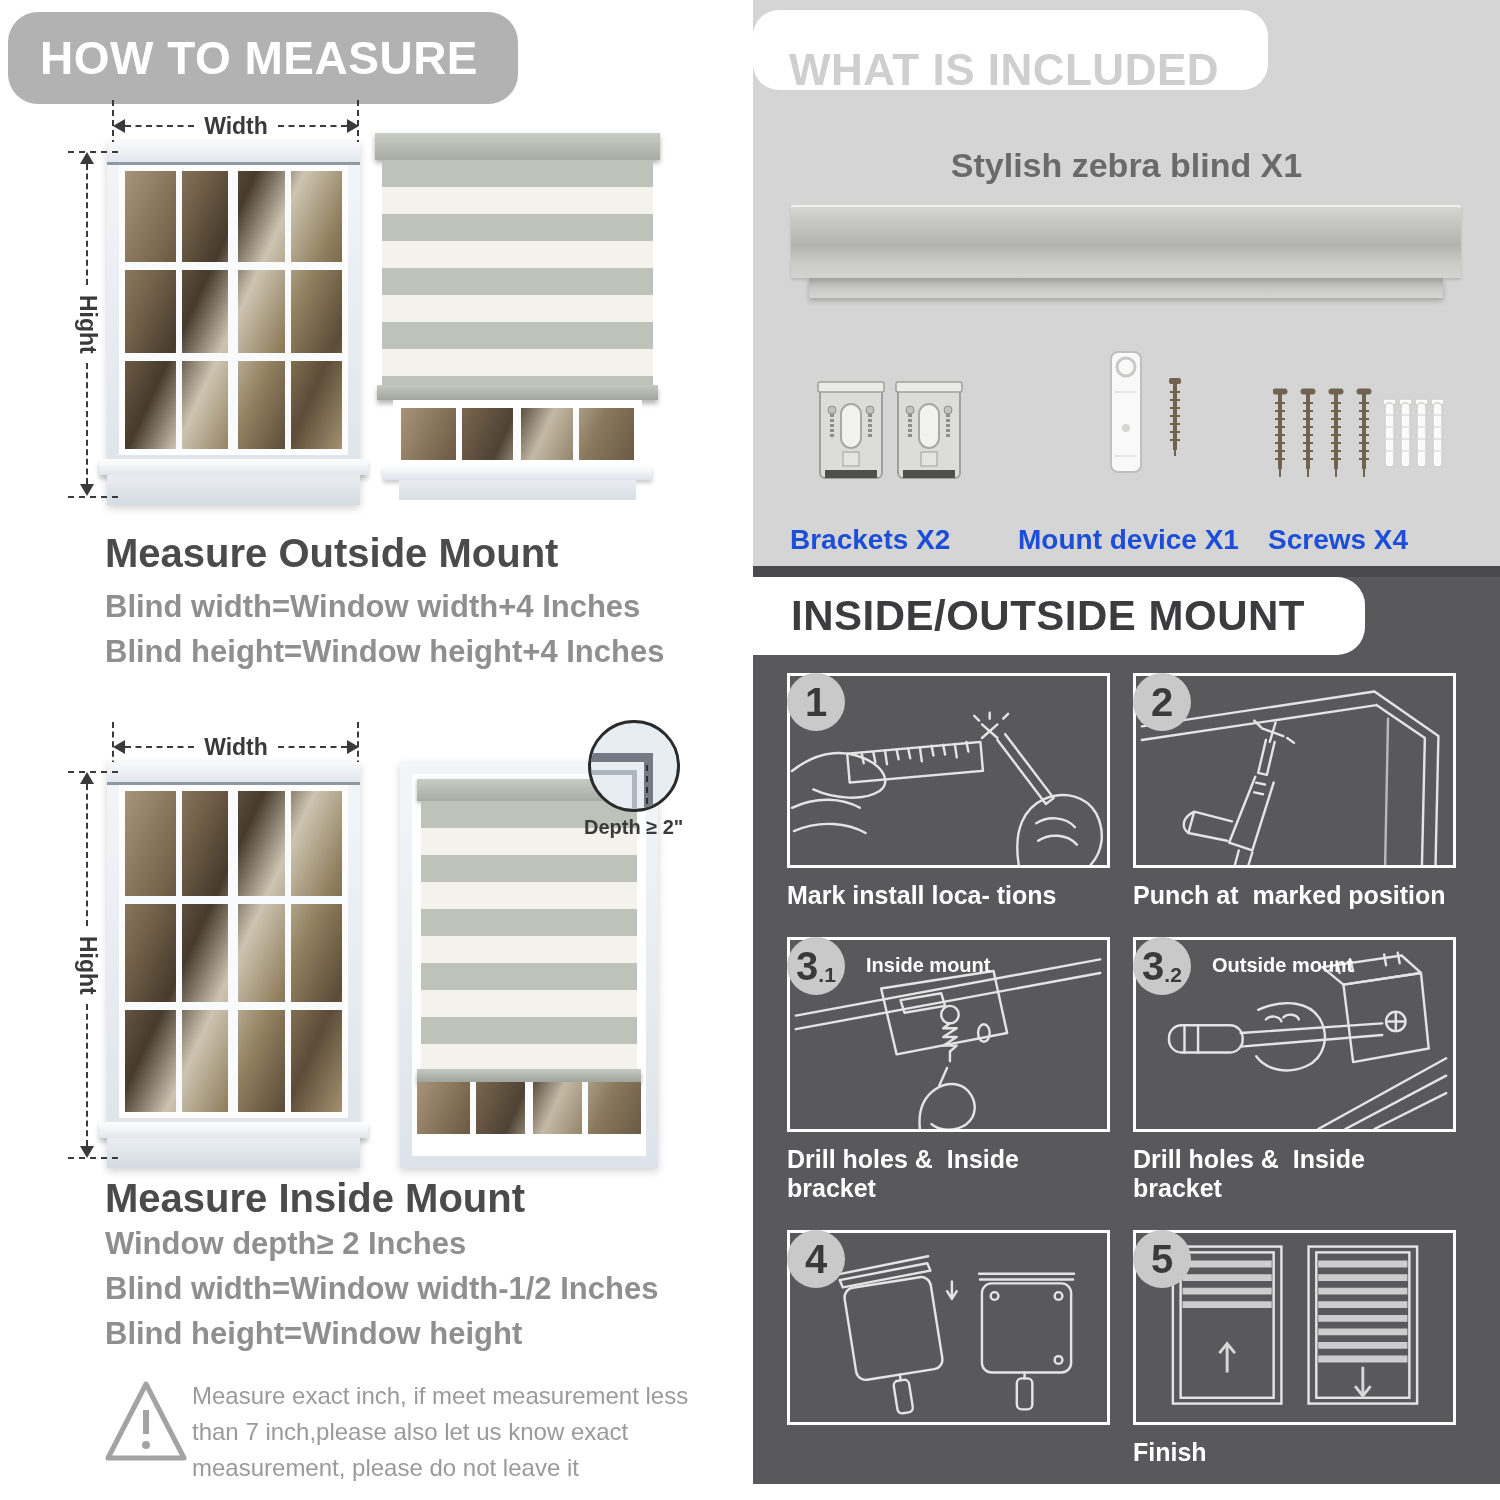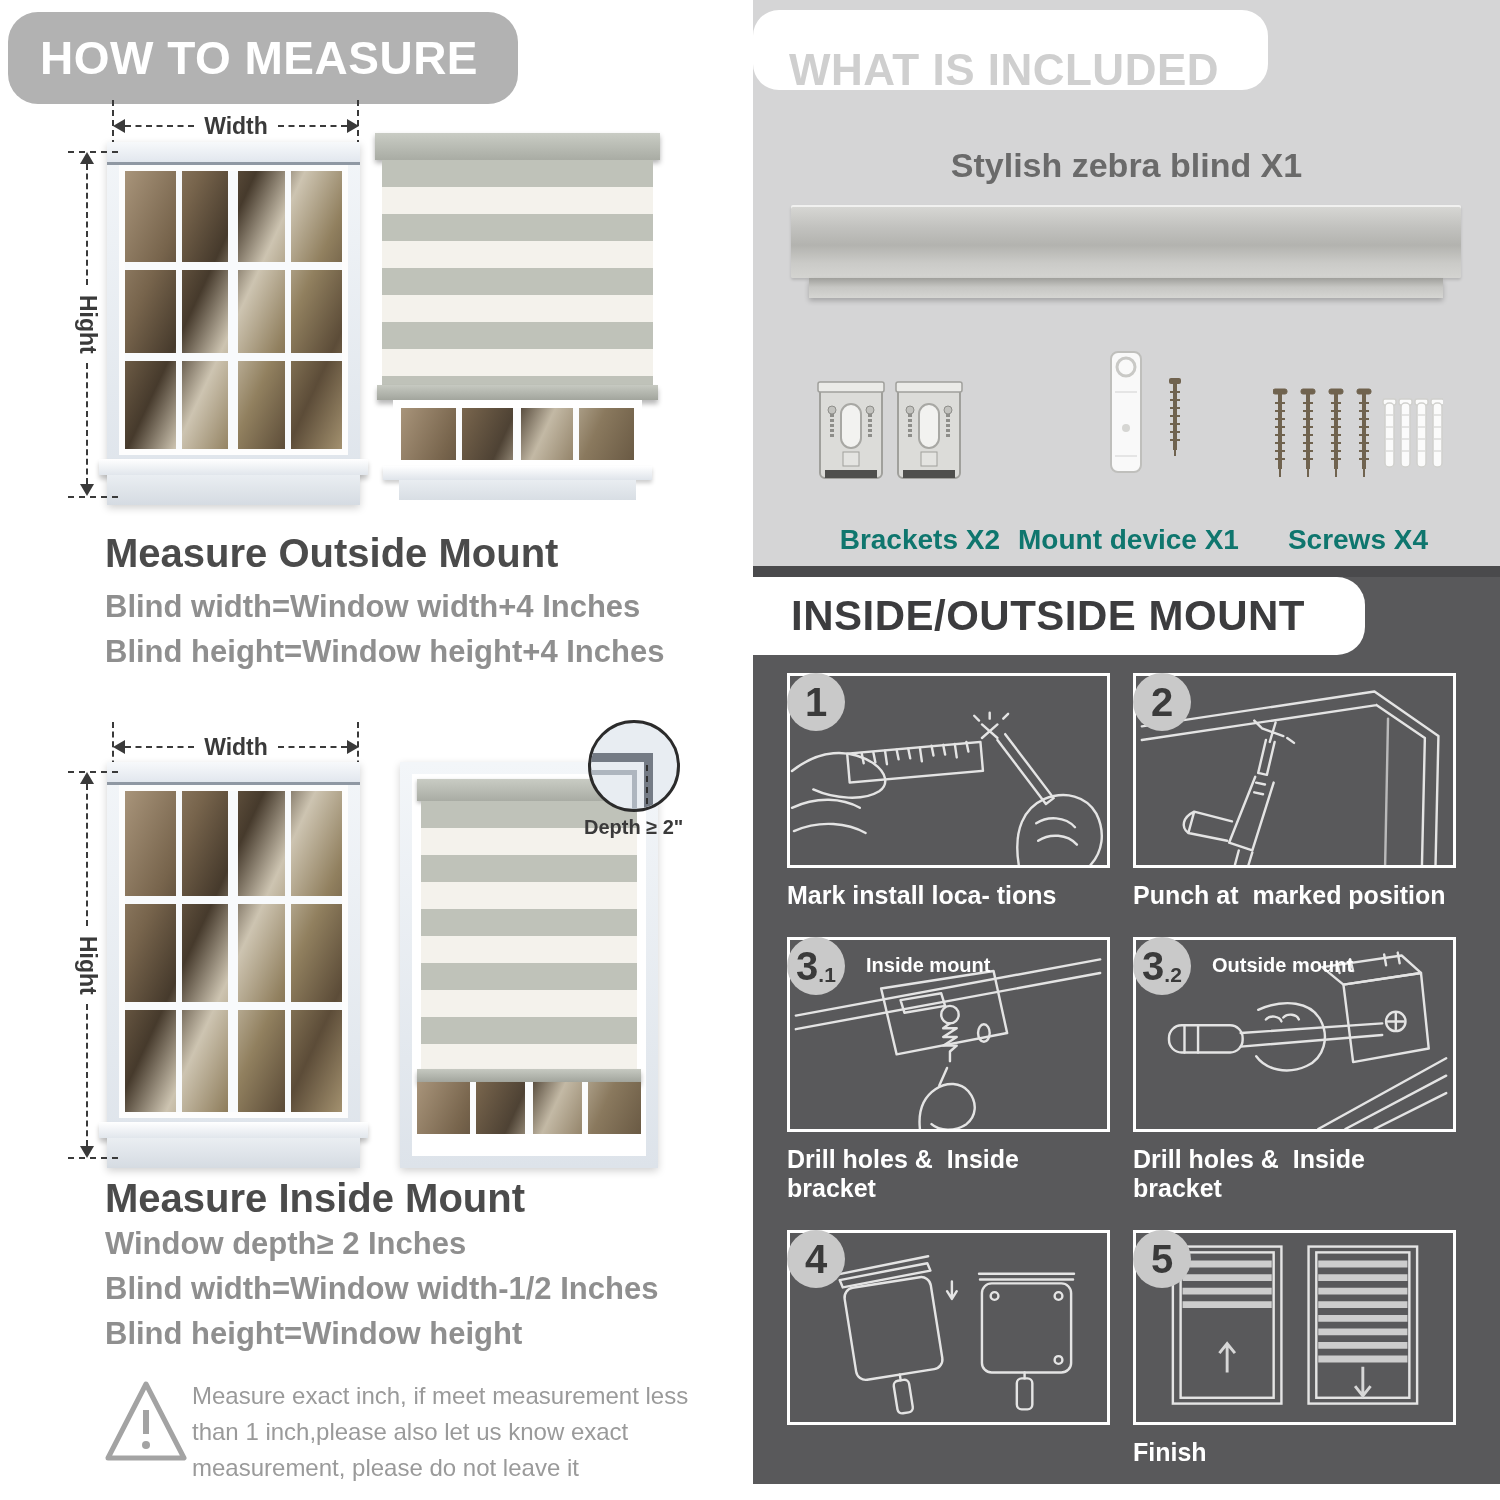--- a/index.html
+++ b/index.html
@@ -84,21 +84,21 @@
   .pill-white{position:absolute;left:0;top:10px;width:515px;height:80px;background:#fff;border-radius:26px;
               display:flex;align-items:center;padding-left:36px;box-sizing:border-box;}
   .pill-white span{color:#cfcfcf;font-size:44px;font-weight:bold;letter-spacing:0.5px;margin-top:39px;}
   .product-label{position:absolute;left:0;top:146px;width:747px;text-align:center;
                  font-size:34px;font-weight:bold;color:#6a6a6a;}
   .headrail{position:absolute;left:38px;top:205px;width:670px;height:73px;border-radius:2px;
             background:linear-gradient(180deg,#d8d8d5 0%,#c2c2bf 30%,#b3b3af 55%,#cbcbc8 80%,#d4d4d1 100%);
             box-shadow:inset 0 2px 0 rgba(255,255,255,.65), 0 2px 3px rgba(0,0,0,.15);}
   .headrail-lip{position:absolute;left:56px;top:278px;width:634px;height:20px;
             background:linear-gradient(180deg,#9f9f9b,#c6c6c3 45%,#d6d6d3);box-shadow:0 3px 5px rgba(0,0,0,.22);}
-  .item-label{position:absolute;top:524px;text-align:right;font-size:28px;font-weight:bold;color:#0f766e;white-space:nowrap;}
+  .item-label{position:absolute;top:524px;text-align:left;font-size:28px;font-weight:bold;color:#1d4ed8;white-space:nowrap;}
 
   .dark-strip{left:753px;top:566px;width:747px;height:11px;background:#4a4a4c;}
   .mount{left:753px;top:577px;width:747px;height:907px;background:#59595b;}
   .band{position:absolute;left:0;top:0;width:612px;height:78px;background:#fff;border-radius:0 28px 28px 0;
         display:flex;align-items:center;padding-left:38px;box-sizing:border-box;}
   .band span{font-size:42px;font-weight:bold;color:#3c3c3e;letter-spacing:0.5px;}
   .steps-grid{position:absolute;left:34px;top:96px;width:669px;display:grid;
               grid-template-columns:323px 323px;column-gap:23px;}
   .step{margin-bottom:27px;}
   .panel{position:relative;width:323px;height:195px;border:3px solid #fff;box-sizing:border-box;background:#59595b;}
@@ -215,21 +215,21 @@
   <div class="abs formula" style="left:105px;top:1271px;">Blind width=Window width-1/2 Inches</div>
   <div class="abs formula" style="left:105px;top:1316px;">Blind height=Window height</div>
 
   <div class="abs" style="left:102px;top:1374px;">
     <svg width="88" height="96" viewBox="0 0 88 96">
       <path d="M44 10 L82 84 L6 84 Z" fill="none" stroke="#a3a3a3" stroke-width="5" stroke-linejoin="round"></path>
       <line x1="44" y1="36" x2="44" y2="60" stroke="#a3a3a3" stroke-width="6"></line>
       <circle cx="44" cy="71" r="4" fill="#a3a3a3"></circle>
     </svg>
   </div>
-  <div class="abs warn-text" style="left:192px;top:1378px;">Measure exact inch, if meet measurement less than 1 inch,please also let us know exact measurement, please do not leave it</div>
+  <div class="abs warn-text" style="left:192px;top:1378px;">Measure exact inch, if meet measurement less than 7 inch,please also let us know exact measurement, please do not leave it</div>
 
   <div class="abs included">
     <div class="pill-white">
       <span>WHAT IS INCLUDED</span>
     </div>
     <div class="product-label">Stylish zebra blind X1</div>
     <div class="headrail"></div>
     <div class="headrail-lip"></div>
 
     <svg class="abs" style="left:64px;top:380px;" width="68" height="110" viewBox="0 0 68 110">

